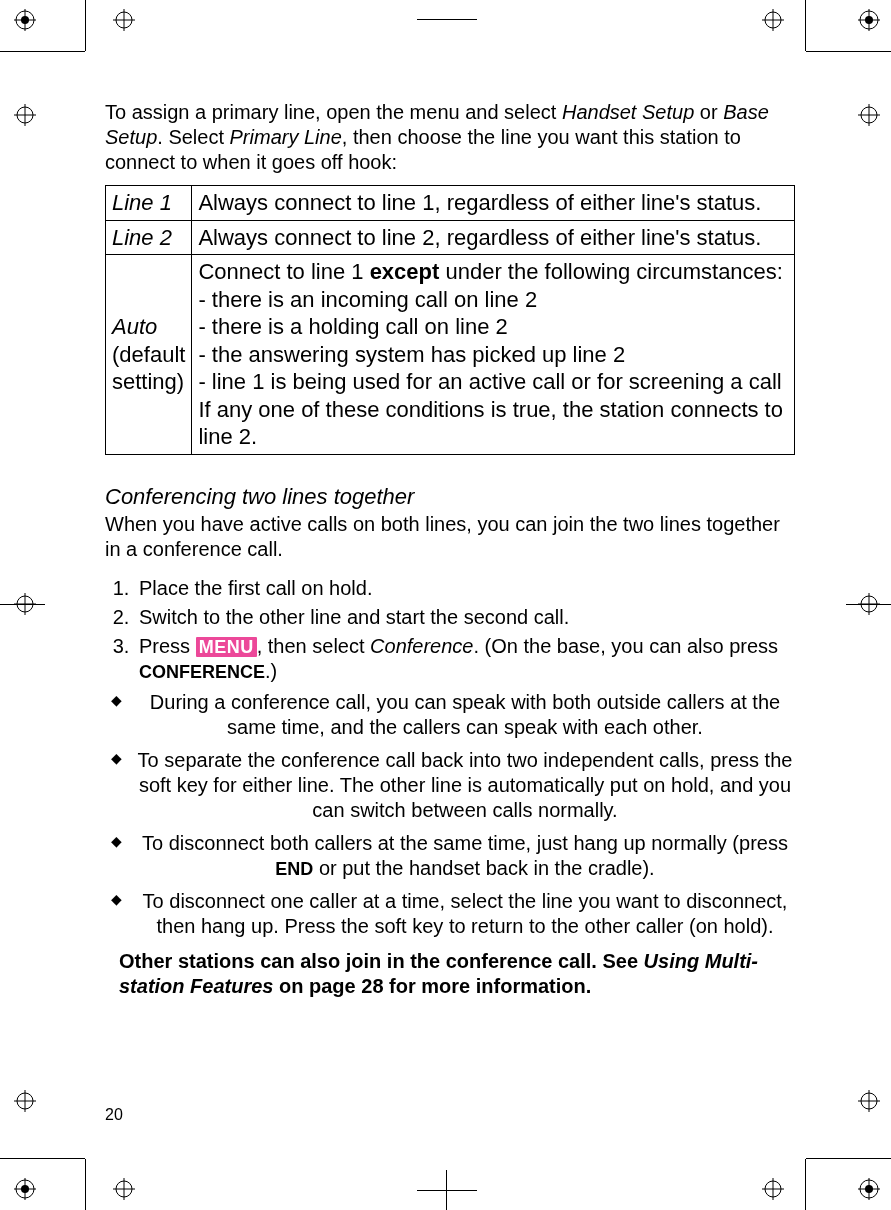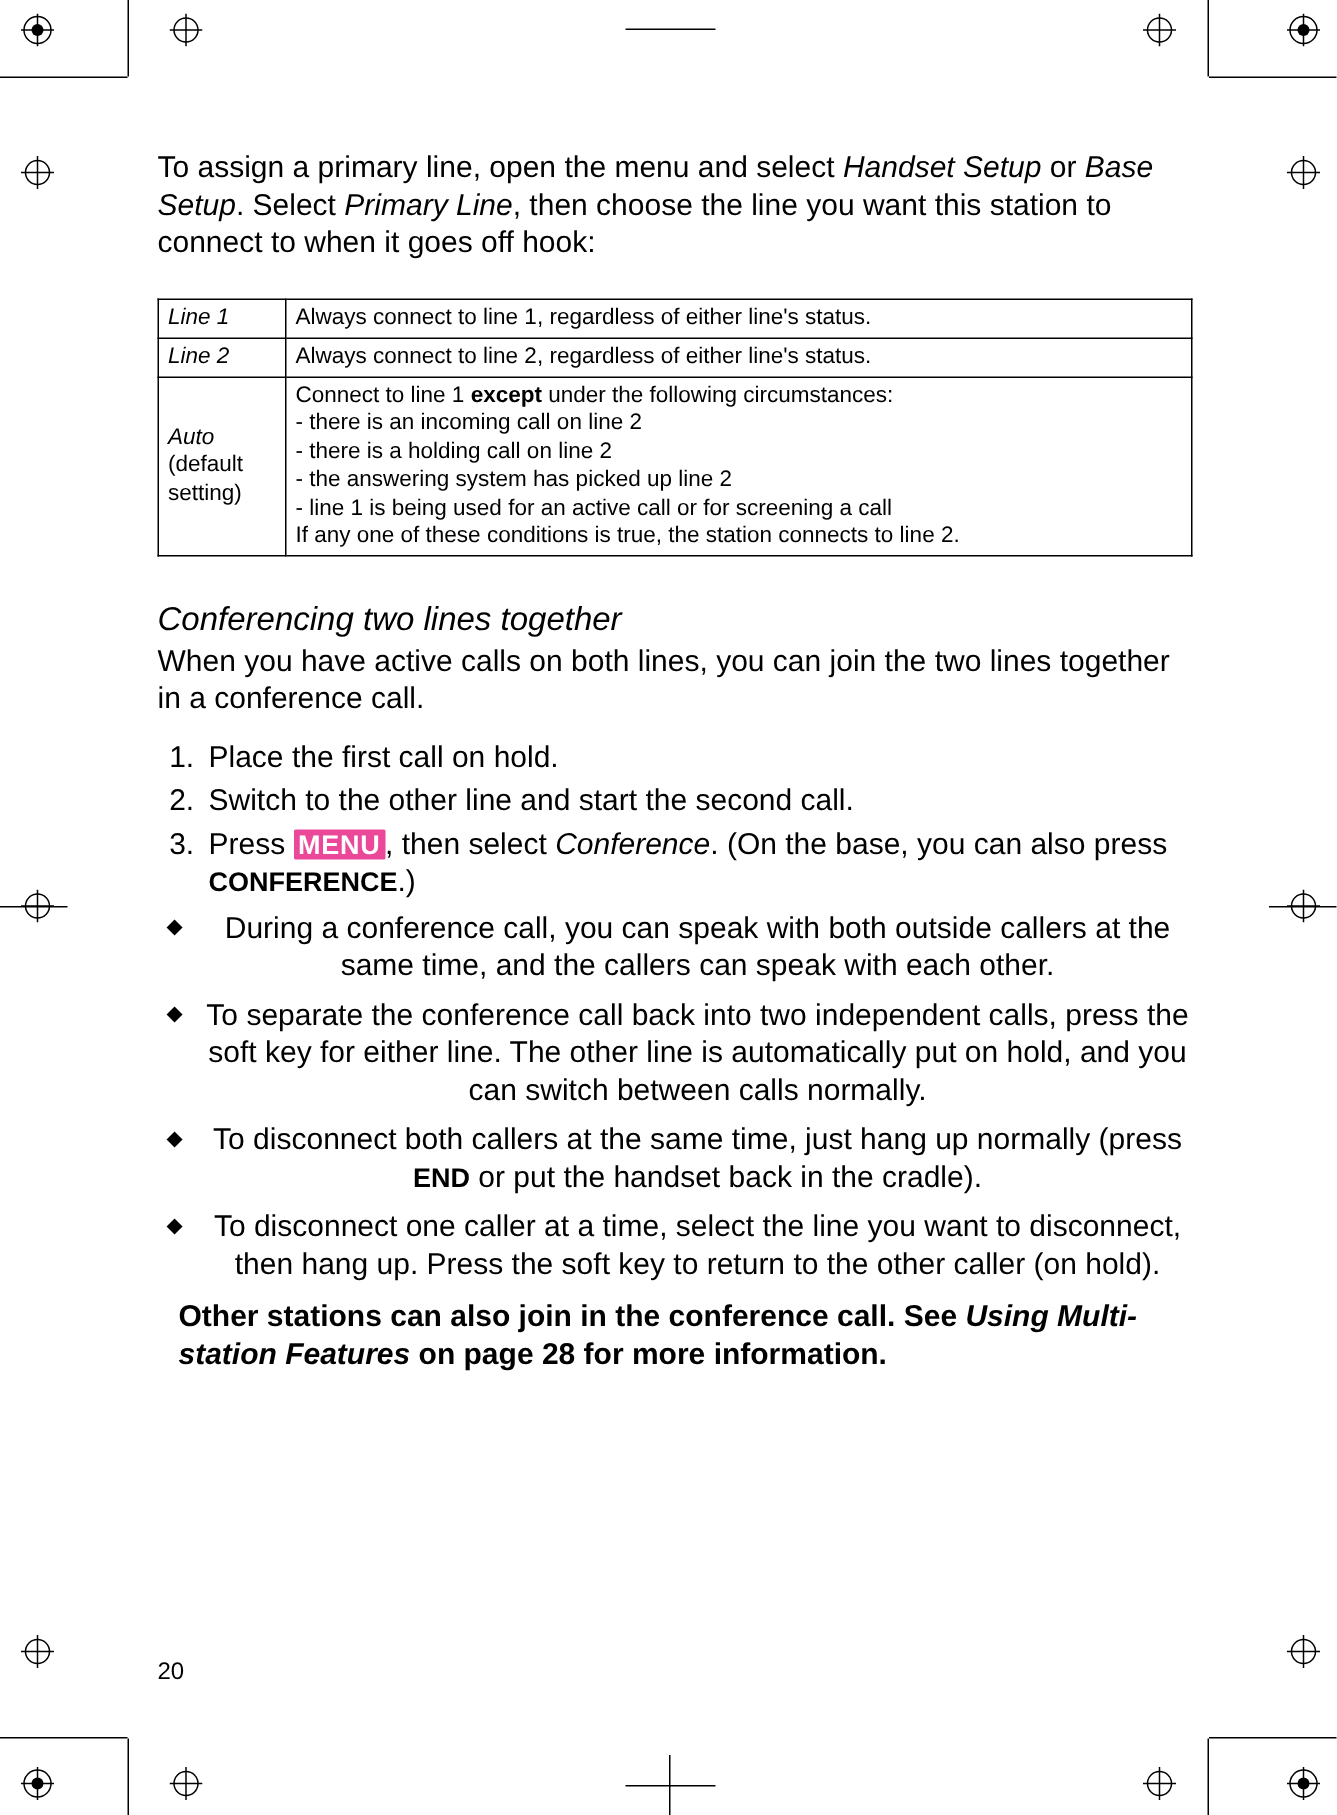--- a/index.html
+++ b/index.html
@@ -14,37 +14,37 @@
     height: 1210px;
     position: relative;
   }
   .page {
     position: absolute;
     left: 105px;
     top: 100px;
     width: 690px;
   }
   .intro {
-    margin-bottom: 24px;
+    margin-bottom: 10px;
   }
   .italic { font-style: italic; }
   .bold { font-weight: bold; }
   .bolditalic { font-weight: bold; font-style: italic; }
 
   table.primary {
     border-collapse: collapse;
     width: 100%;
     margin-top: 4px;
     margin-bottom: 28px;
   }
   table.primary td {
     border: 1px solid #000;
     padding: 3px 6px;
     vertical-align: middle;
-    font-size: 15px;
+    font-size: 22px;
   }
   table.primary td.opt {
     width: 72px;
     font-style: italic;
   }
   table.primary td.opt .sub {
     font-style: normal;
     display: block;
   }
 

